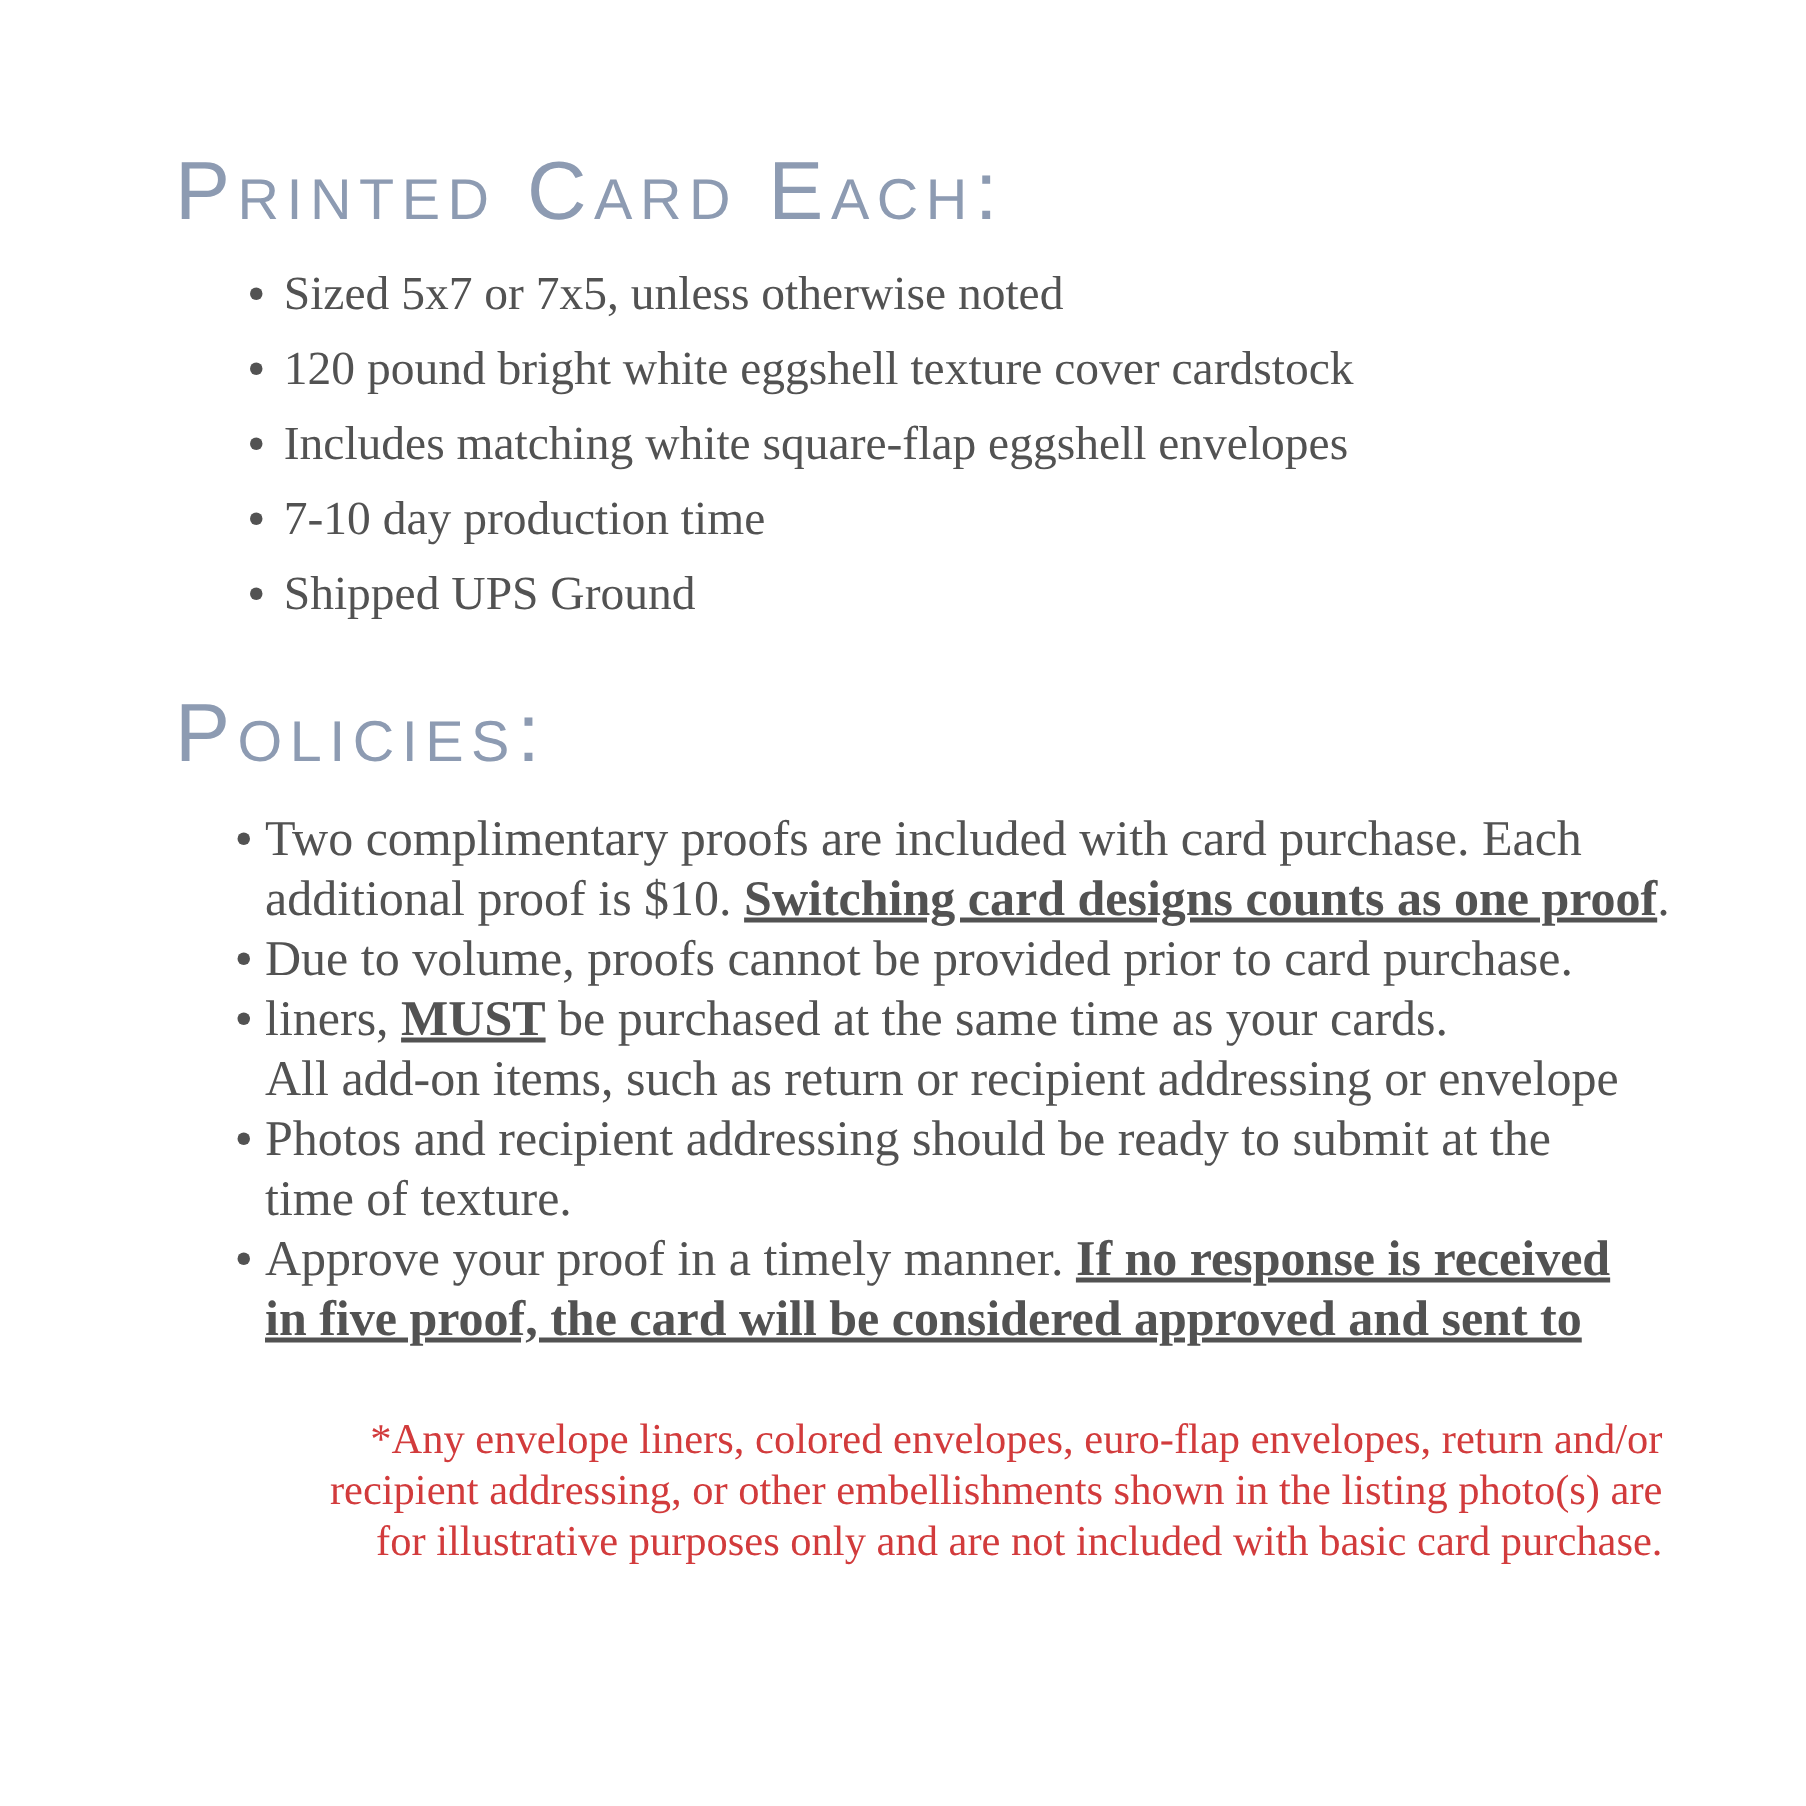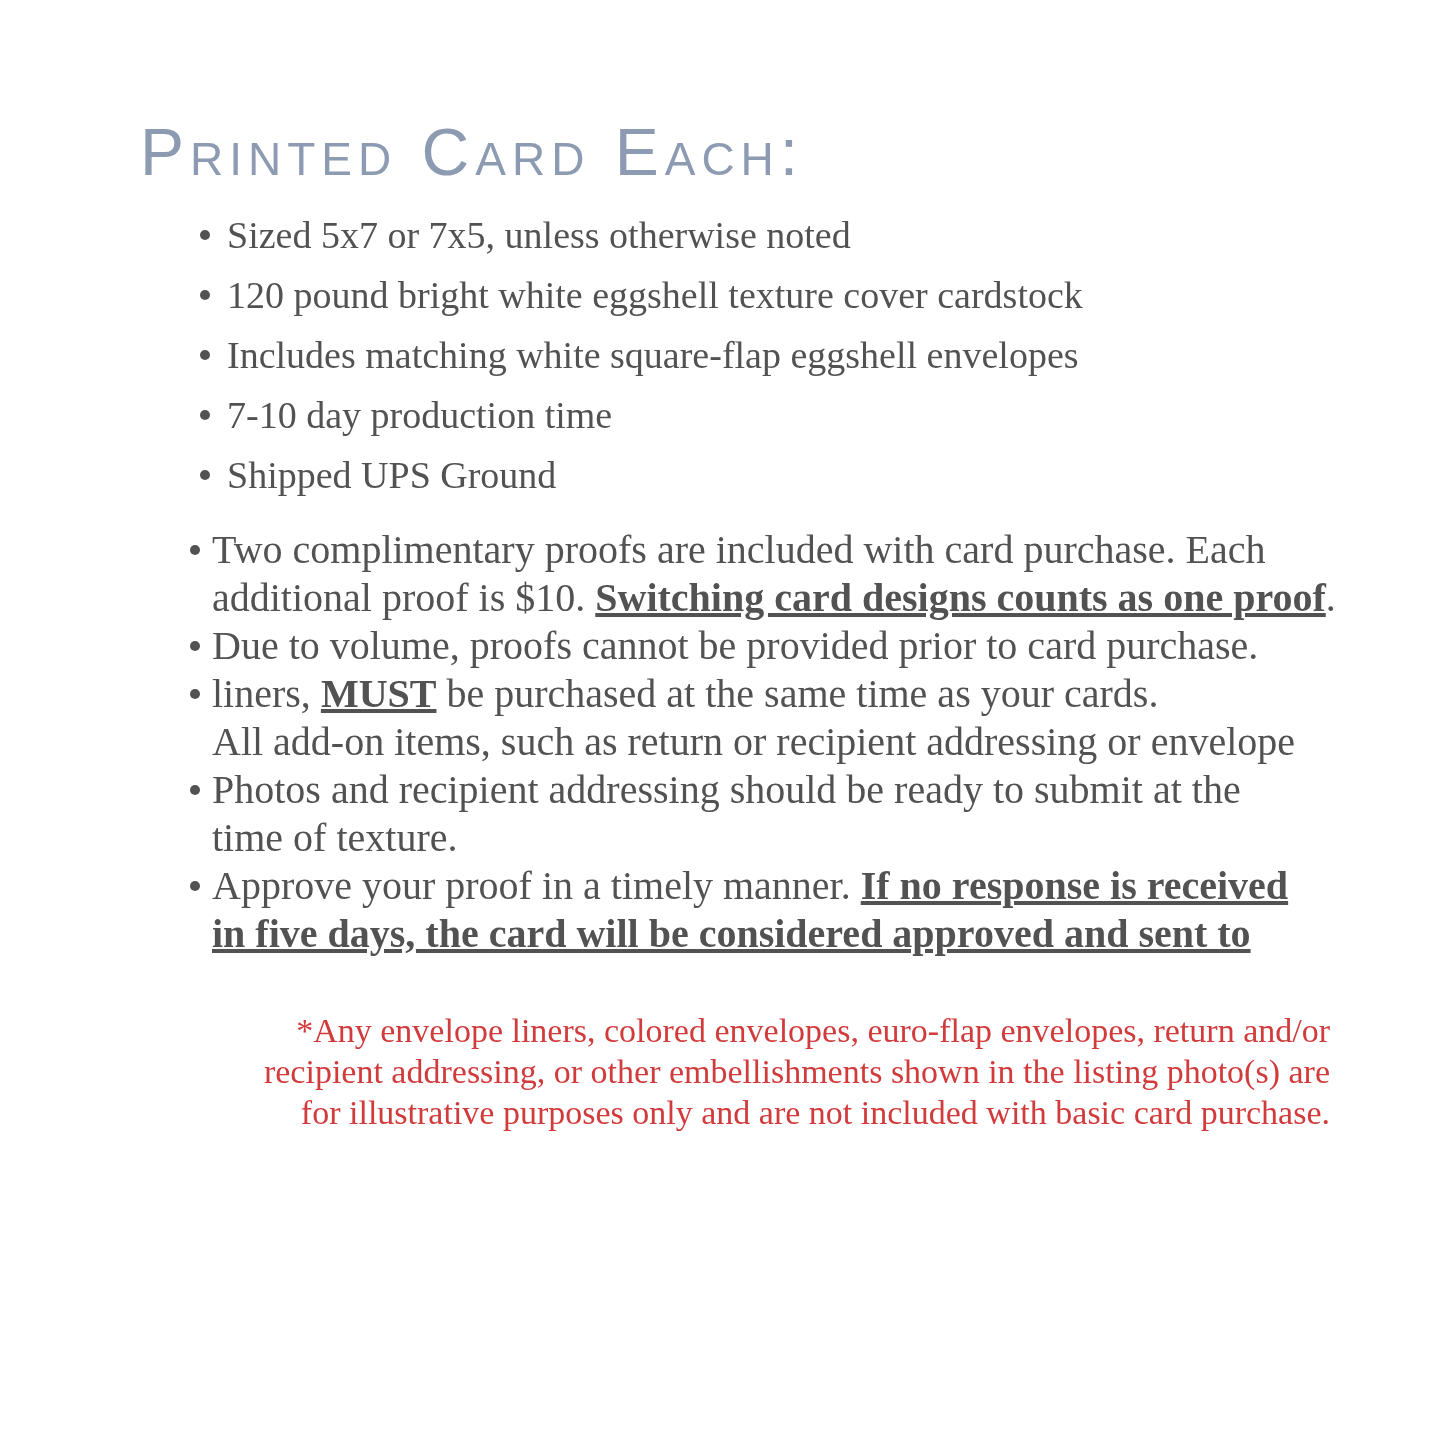--- a/index.html
+++ b/index.html
@@ -86,20 +86,21 @@
       <li>
         <span class="dot"></span>
         <span class="line">7-10 day production time</span>
       </li>
       <li>
         <span class="dot"></span>
         <span class="line">Shipped UPS Ground</span>
       </li>
     </ul>
 
+  <h2 class="policies">Policies:</h2>
 
   <ul class="policies-list">
       <li>
         <span class="dot"></span>
         <span class="line"><span class="seg">Two complimentary proofs are included with card purchase. Each</span></span>
         <span class="line"><span class="seg">additional proof is $10. </span><span class="seg-b">Switching card designs counts as one proof</span><span class="seg">.</span></span>
       </li>
       <li>
         <span class="dot"></span>
         <span class="line"><span class="seg">Due to volume, proofs cannot be provided prior to card purchase.</span></span>
@@ -110,21 +111,21 @@
         <span class="line"><span class="seg">All add-on items, such as return or recipient addressing or envelope</span></span>
       </li>
       <li>
         <span class="dot"></span>
         <span class="line"><span class="seg">Photos and recipient addressing should be ready to submit at the</span></span>
         <span class="line"><span class="seg">time of texture.</span></span>
       </li>
       <li>
         <span class="dot"></span>
         <span class="line"><span class="seg">Approve your proof in a timely manner. </span><span class="seg-b">If no response is received</span></span>
-        <span class="line"><span class="seg-b">in five days, the card will be considered approved and sent to</span></span>
+        <span class="line"><span class="seg-b">in five proof, the card will be considered approved and sent to</span></span>
       </li>
     </ul>
 
   <div class="disclaimer">
       <span class="line">*Any envelope liners, colored envelopes, euro-flap envelopes, return and/or</span>
       <span class="line">recipient addressing, or other embellishments shown in the listing photo(s) are</span>
       <span class="line">for illustrative purposes only and are not included with basic card purchase.</span>
     </div>
 </div>
 

